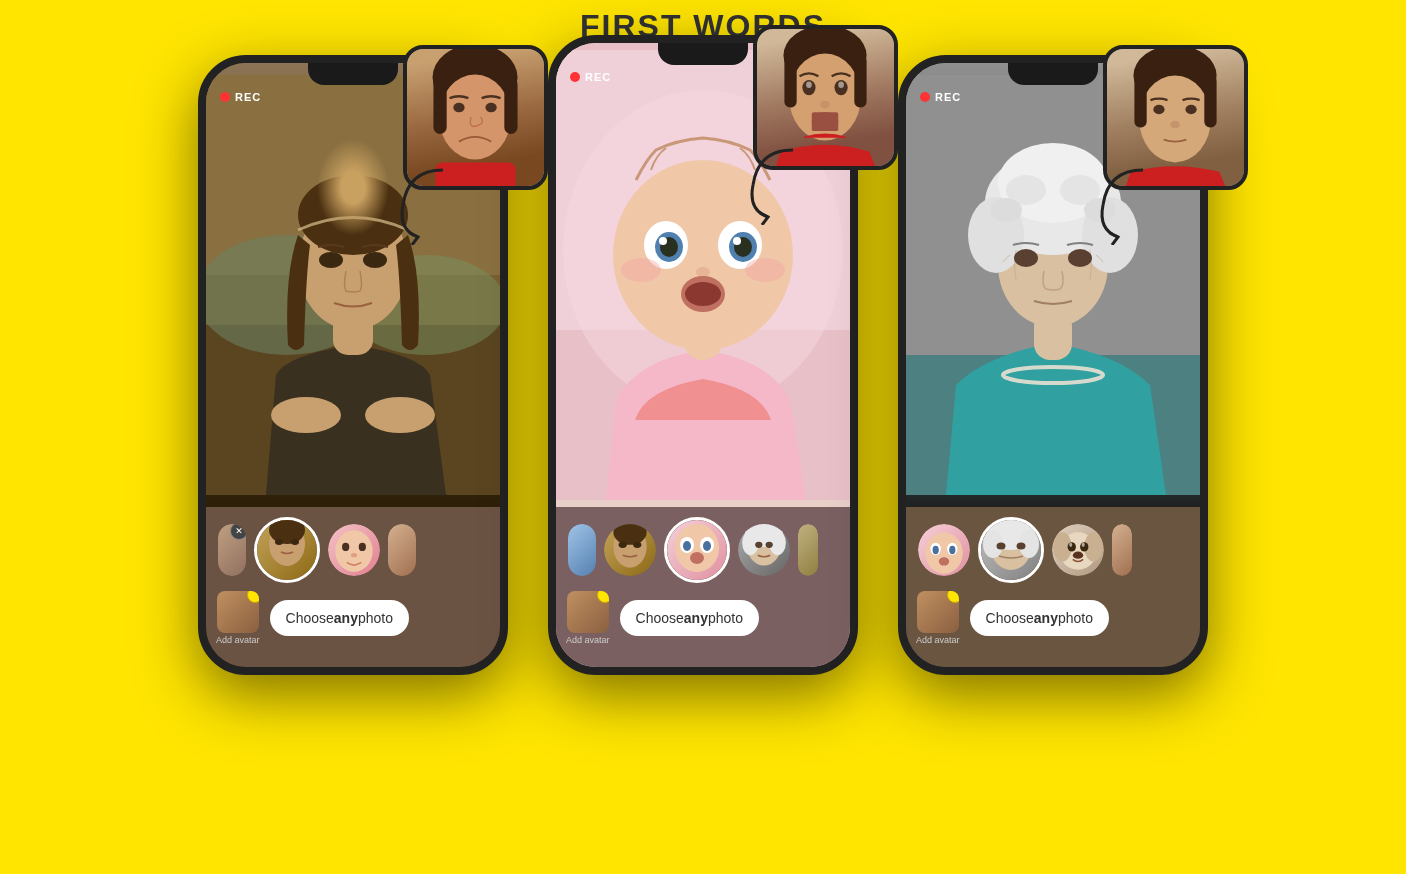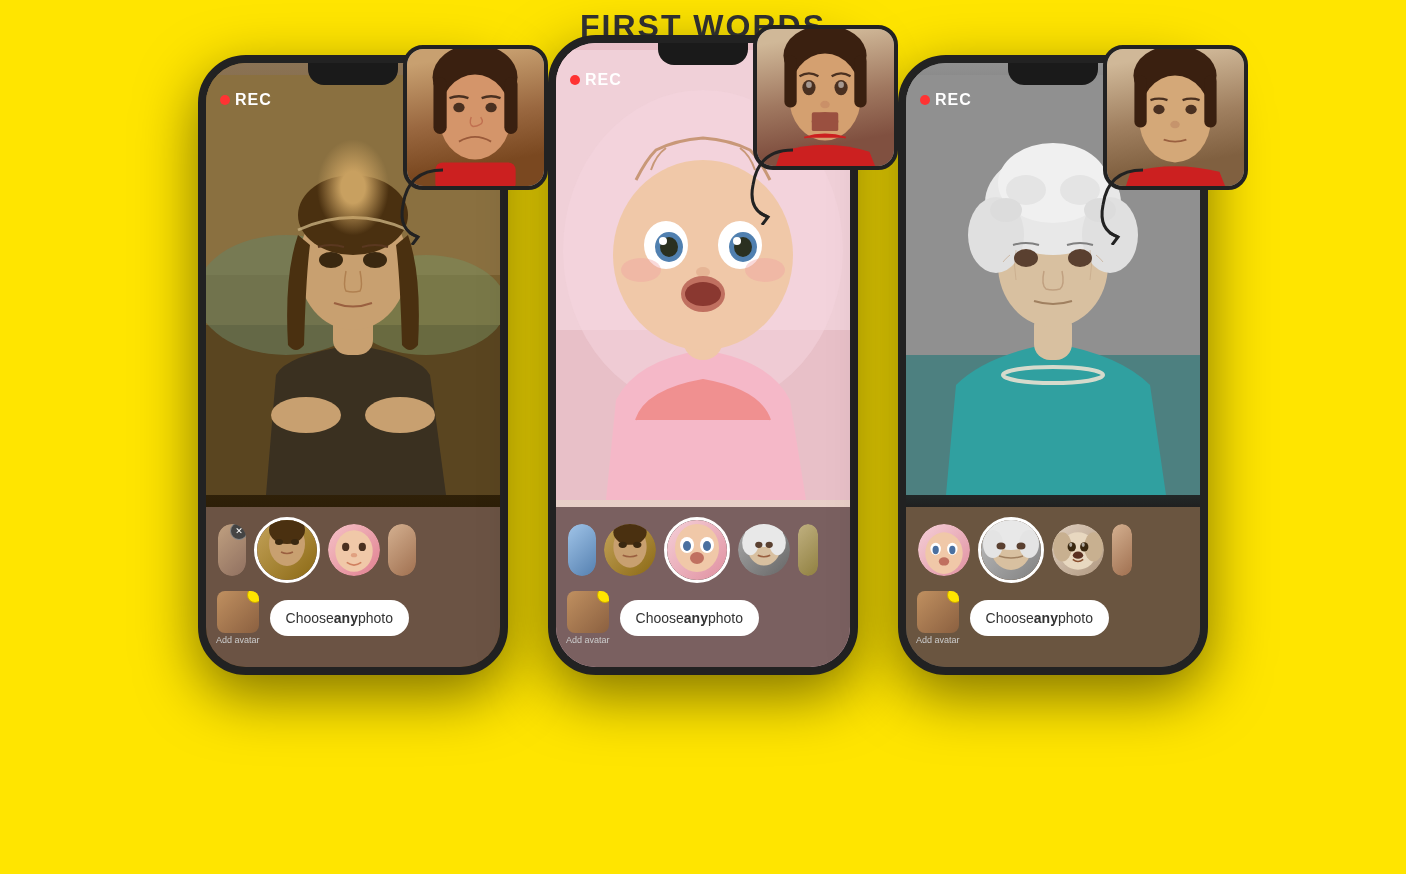--- a/index.html
+++ b/index.html
@@ -111,21 +111,21 @@
 
     .rec-dot {
       width: 10px;
       height: 10px;
       border-radius: 50%;
       background: #ff3333;
     }
 
     .rec-text {
       color: white;
-      font-size: 16px;
+      font-size: 11px;
       font-weight: 600;
       letter-spacing: 1px;
     }
 
     
     .main-photo {
       width: 100%;
       flex: 1;
       position: relative;
       overflow: hidden;

